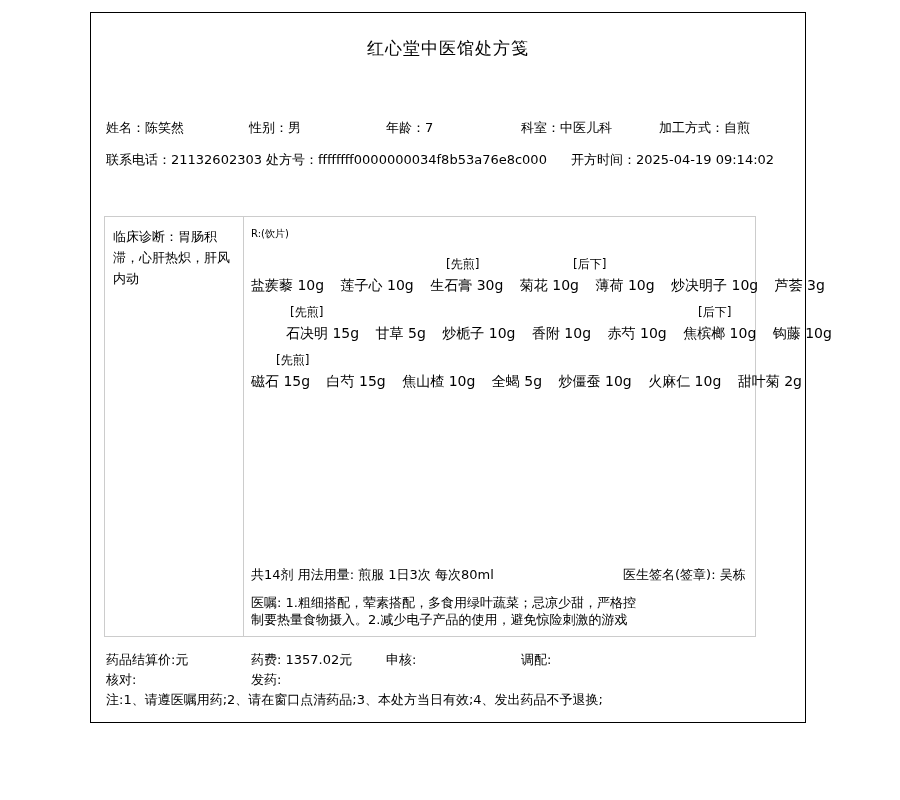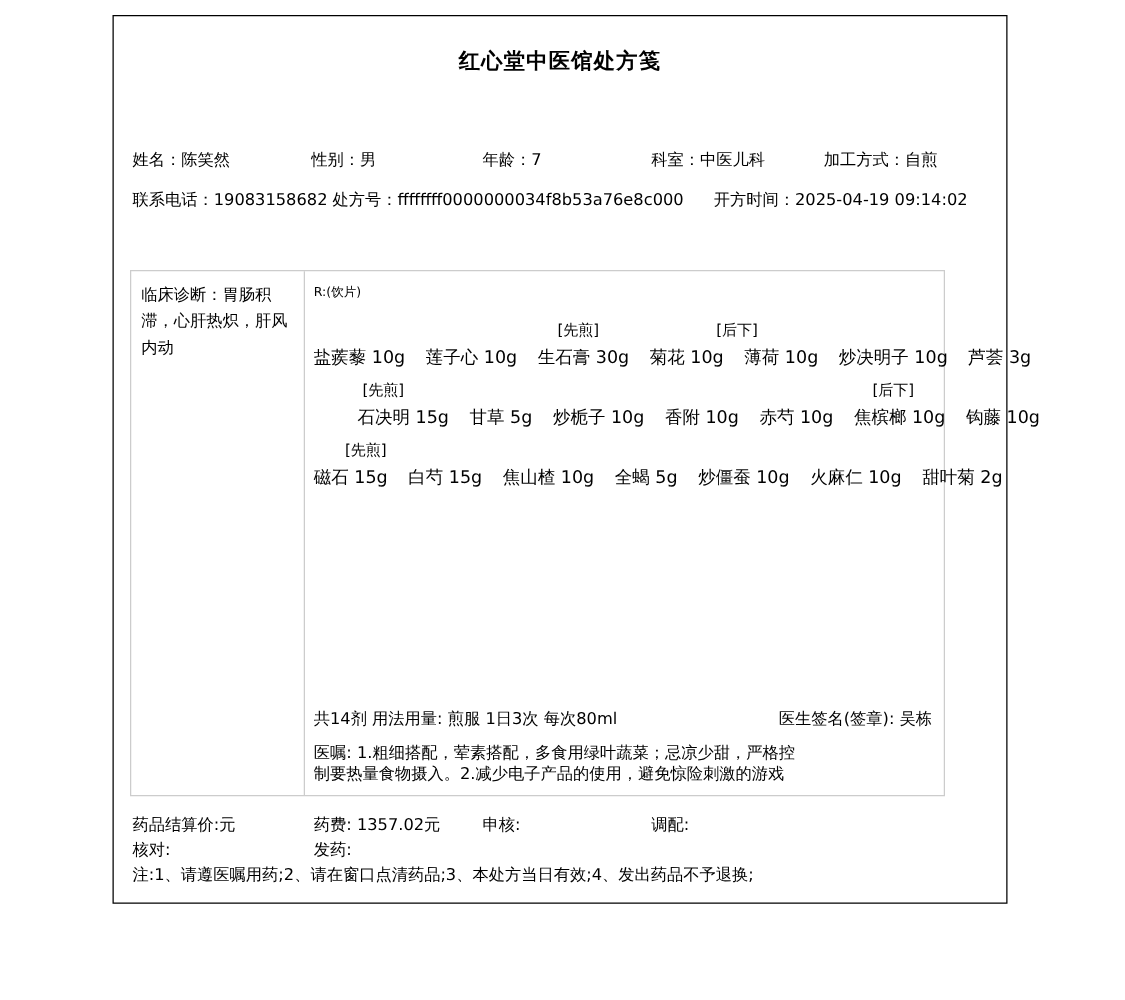--- a/index.html
+++ b/index.html
@@ -1,19 +1,19 @@
 <!DOCTYPE html>
 <html><head>
 <meta charset="utf-8">
 <style>
   html,body{margin:0;padding:0;background:#fff;}
   body{width:900px;height:800px;font-family:"DejaVu Sans",sans-serif;color:#000;}
   .sheet{position:relative;width:900px;height:800px;background:#fff;overflow:hidden;}
   .outer{position:absolute;left:90px;top:12px;width:714px;height:709px;border:1px solid #000;background:#fff;}
-  .title{position:absolute;top:24px;left:0;width:100%;text-align:center;font-size:17px;font-weight:bold;letter-spacing:1px;}
+  .title{position:absolute;top:24px;left:0;width:100%;text-align:center;font-size:17px;font-weight:normal;letter-spacing:1px;}
   .inforow{position:absolute;left:0;width:100%;height:18px;font-size:13px;}
   .inforow .it{position:absolute;white-space:nowrap;}
   .main-box{position:absolute;left:13px;top:203px;width:652px;height:421px;border:1px solid #ccc;box-sizing:border-box;}
   .diag-cell{position:absolute;left:0;top:0;bottom:0;width:139px;border-right:1px solid #ccc;box-sizing:border-box;padding:9px 8px;font-size:13px;line-height:21px;}
   .rx-cell{position:absolute;left:139px;top:0;right:0;bottom:0;}
   .rx-header{position:absolute;left:7px;top:10px;font-size:10px;white-space:nowrap;}
   .lbl-row{position:absolute;left:7px;right:0;height:15px;font-size:12px;text-decoration:underline;}
   .lbl-row .tag{position:absolute;top:0;white-space:nowrap;}
   .herb-row{position:absolute;left:7px;right:0;height:20px;font-size:14px;white-space:nowrap;}
   .herb-row .herb{margin-right:12px;}
@@ -45,21 +45,21 @@
       <span class="it" style="left:430px;">
         <span>科室：</span><span>中医儿科</span>
       </span>
       <span class="it" style="left:568px;">
         <span>加工方式：</span><span>自煎</span>
       </span>
     </div>
 
     <div class="inforow" style="top:138px;">
       <span class="it" style="left:15px;">
-        <span>联系电话：</span><span>19083158682</span>
+        <span>联系电话：</span><span>21132602303</span>
       </span>
       <span class="it" style="left:175px;">
         <span>处方号：</span><span>ffffffff0000000034f8b53a76e8c000</span>
       </span>
       <span class="it" style="left:480px;">
         <span>开方时间：</span><span>2025-04-19 09:14:02</span>
       </span>
     </div>
 
     <div class="main-box">

